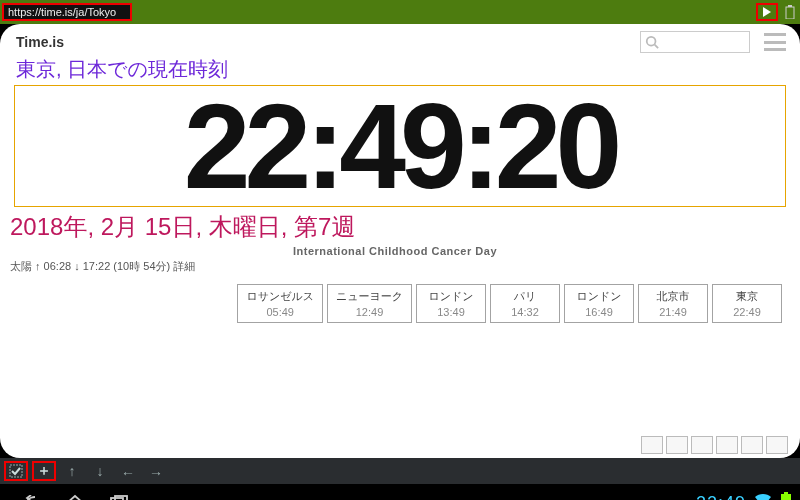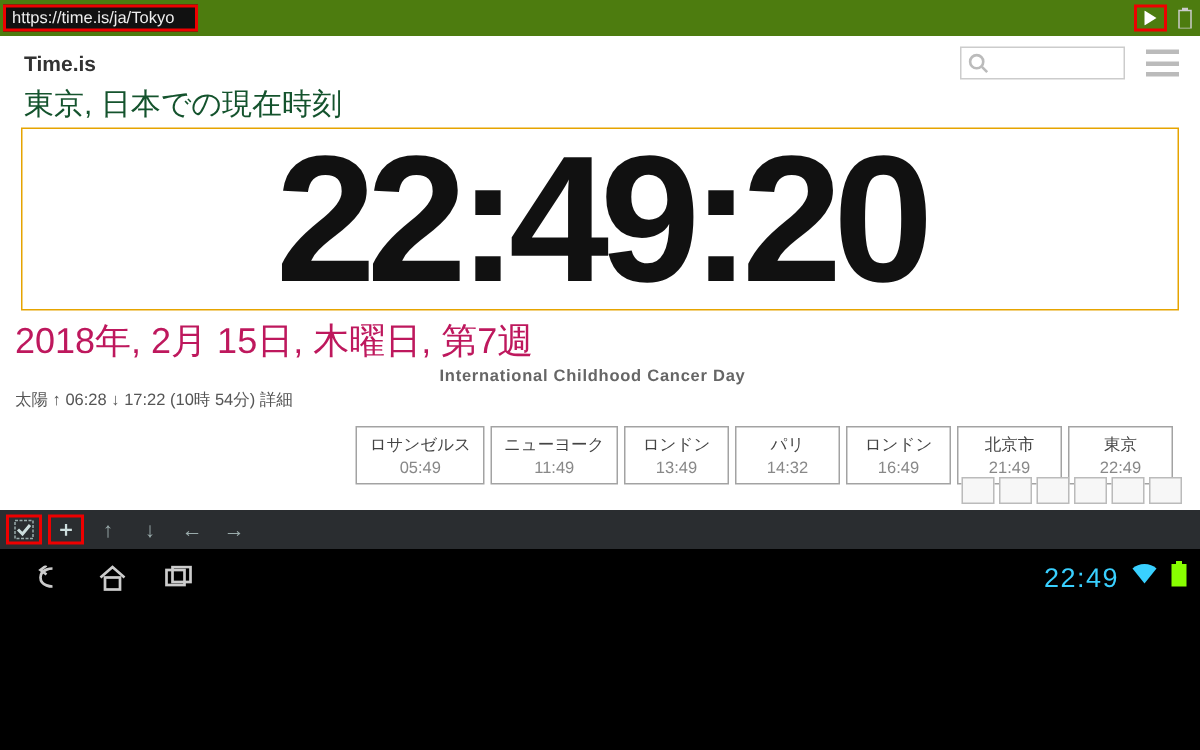--- a/index.html
+++ b/index.html
@@ -7,30 +7,30 @@
 
   
   .topbar { height: 24px; background: #4d7c0f; display: flex; align-items: center; color: #ccc; font-size: 11px; }
   .url-box { border: 2px solid #e00; margin-left: 2px; padding: 1px 4px; color: #eee; background: #111; min-width: 130px; }
   .topbar-spacer { flex: 1; }
   .top-right-icon { width: 22px; height: 18px; border: 2px solid #e00; margin-right: 6px; display: flex; align-items: center; justify-content: center; }
   .top-right-icon svg { fill: #fff; }
   .batt-icon { width: 12px; height: 16px; margin-right: 4px; display: flex; align-items: center; justify-content: center; }
 
   
-  .page { background: #fff; height: 316px; padding: 4px 10px 0 10px; position: relative; }
+  .page { background: #fff; height: 434px; padding: 4px 10px 0 10px; position: relative; border-radius: 20px; }
   .page-header { display: flex; align-items: center; height: 28px; }
   .site-name { font-size: 14px; font-weight: bold; color: #333; padding-left: 6px; }
   .header-spacer { flex: 1; }
   .search-box { width: 110px; height: 22px; border: 1px solid #ccc; margin-right: 14px; display: flex; align-items: center; padding-left: 4px; }
   .search-box svg { stroke: #bbb; fill: none; stroke-width: 2; }
   .hamburger { width: 22px; height: 18px; display: flex; flex-direction: column; justify-content: space-between; cursor: pointer; margin-right: 4px; }
   .hamburger span { height: 3px; background: #bbb; }
 
-  .heading { font-size: 20px; color: #14532d; margin: 0 0 2px 6px; }
+  .heading { font-size: 20px; color: #6d28d9; margin: 0 0 2px 6px; }
 
   .clock-box { border: 1px solid #e6a400; margin: 0 4px; text-align: center; }
   .clock { font-size: 120px; font-weight: 700; letter-spacing: -6px; line-height: 1.0; color: #111; font-family: Arial, Helvetica, sans-serif; }
 
   .date-line { text-align: left; font-size: 24px; color: #be185d; margin: 4px 10px 0 0; }
   .event-line { text-align: center; font-size: 11px; color: #666; margin: 2px 10px 0 0; letter-spacing: 0.5px; font-weight: bold; }
   .sun-line { font-size: 11px; color: #555; margin: 2px 10px 0 0; }
 
   .cities { display: flex; justify-content: flex-end; gap: 4px; margin: 10px 8px 0 0; }
   .city { border: 1px solid #a3a3a3; padding: 4px 8px; text-align: center; min-width: 70px; cursor: pointer; }
@@ -103,21 +103,21 @@
   <div class="event-line">International Childhood Cancer Day</div>
   <div class="sun-line">太陽 ↑ 06:28 ↓ 17:22 (10時 54分) 詳細</div>
 
   <div class="cities">
     <div class="city">
         <div class="city-name">ロサンゼルス</div>
         <div class="city-time">05:49</div>
       </div>
     <div class="city">
         <div class="city-name">ニューヨーク</div>
-        <div class="city-time">11:49</div>
+        <div class="city-time">12:49</div>
       </div>
     <div class="city">
         <div class="city-name">ロンドン</div>
         <div class="city-time">13:49</div>
       </div>
     <div class="city">
         <div class="city-name">パリ</div>
         <div class="city-time">14:32</div>
       </div>
     <div class="city">

